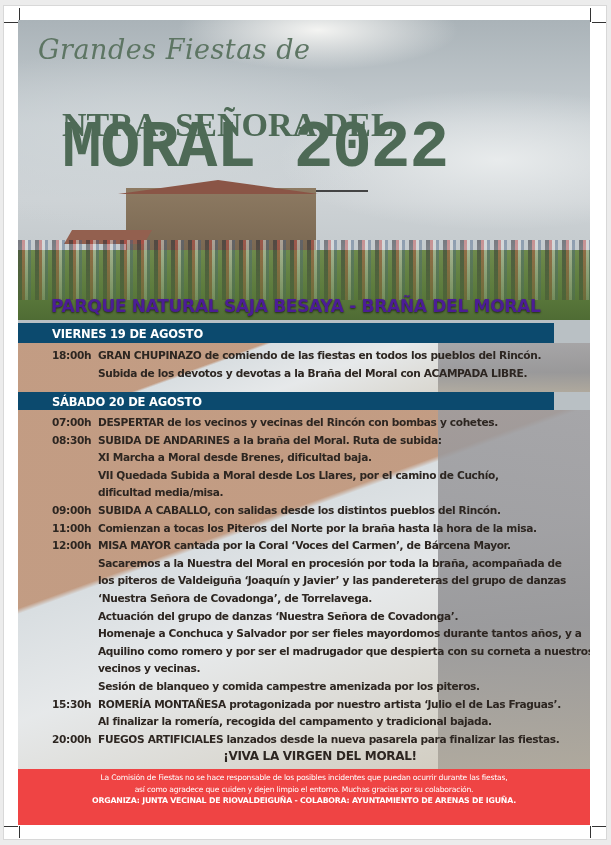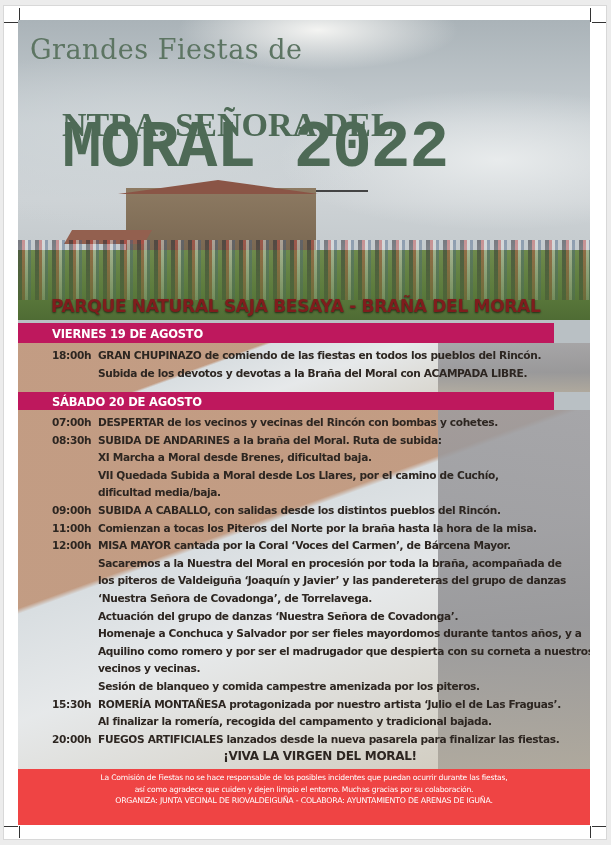--- a/index.html
+++ b/index.html
@@ -54,42 +54,42 @@
     background:
       repeating-linear-gradient(90deg, rgba(40,40,50,.55) 0 4px, rgba(200,60,60,.45) 4px 7px, rgba(230,230,230,.5) 7px 10px, rgba(60,90,130,.45) 10px 13px, rgba(0,0,0,0) 13px 17px);
     -webkit-mask: linear-gradient(180deg, rgba(0,0,0,.9), rgba(0,0,0,.4));
             mask: linear-gradient(180deg, rgba(0,0,0,.9), rgba(0,0,0,.4));
   }
   .stage {
     position:absolute; left:268px; top:10px; width:80px; height:50px;
     border:2px solid #444; border-bottom:none; border-right:none;
   }
   .script-title {
-    position:absolute; left:12px; top:14px;
-    font-family:"DejaVu Serif", serif; 
+    position:absolute; left:20px; top:14px;
+    font-family:"DejaVu Serif", serif; font-style:italic;
     font-size:27px; color:#5d7563; letter-spacing:0.5px;
   }
   .title-1 {
     position:absolute; left:44px; top:50px;
     font-family:Liberation Serif, serif; font-weight:bold;
     font-size:34px; color:#4e6a56; letter-spacing:0px; line-height:46px;margin-top:32px;
   }
   .title-2 {
     position:absolute; left:44px; top:96px;
     font-family:Liberation Mono, monospace; font-weight:bold;
     font-size:66px; color:#4e6a56; line-height:66px; letter-spacing:-1px;
   }
   .park-label {
     position:absolute; left:33px; top:276px;
     font-family:"DejaVu Sans", sans-serif; font-weight:bold;
-    font-size:17px; color:#7f1d1d; letter-spacing:-0.3px;
+    font-size:17px; color:#4c1d95; letter-spacing:-0.3px;
     text-shadow:0 1px 2px rgba(0,0,0,.6);
   }
   .bar {
-    position:absolute; left:0; width:536px; background:#be185d;
+    position:absolute; left:0; width:536px; background:#0c4a6e;
   }
   .bar-label {
     position:absolute; left:34px; top:4px;
     font-family:"DejaVu Sans", sans-serif; font-weight:bold;
     font-size:11.5px; color:#ffffff; letter-spacing:-0.2px;
   }
   
   .prog-bg {
     position:absolute; left:0; width:572px;
     background:
@@ -113,21 +113,21 @@
     position:absolute; left:16px; width:572px; text-align:center;
     font-family:"DejaVu Sans", sans-serif; font-weight:bold;
     font-size:12px; color:#2d2621; letter-spacing:-0.3px;
   }
   .footer {
     position:absolute; left:0; top:749px; width:572px; height:56px;
     background:#ef4444; color:#ffffff; text-align:center;
     font-family:"DejaVu Sans", sans-serif; font-size:7.6px; line-height:11.5px;
     padding-top:3px; box-sizing:border-box; letter-spacing:-0.2px;
   }
-  .footer .org { font-weight:normal; font-size:7.8px; }
+  .footer .org { font-weight:bold; font-size:7.8px; }
 </style>
 </head>
 <body>
 
 <div class="sheet">
 
   <div class="crop" style="left:0;top:16px;width:14px;height:1px;"></div>
   <div class="crop" style="left:15px;top:2px;width:1px;height:14px;"></div>
   <div class="crop" style="left:588px;top:16px;width:14px;height:1px;"></div>
   <div class="crop" style="left:586px;top:2px;width:1px;height:14px;"></div>
@@ -180,21 +180,21 @@
       <div class="lines">
         <div>DESPERTAR de los vecinos y vecinas del Rincón con bombas y cohetes.</div>
       </div>
     </div>
     <div class="row">
       <div class="time">08:30h</div>
       <div class="lines">
         <div>SUBIDA DE ANDARINES a la braña del Moral. Ruta de subida:</div>
         <div>XI Marcha a Moral desde Brenes, dificultad baja.</div>
         <div>VII Quedada Subida a Moral desde Los Llares, por el camino de Cuchío,</div>
-        <div>dificultad media/baja.</div>
+        <div>dificultad media/misa.</div>
       </div>
     </div>
     <div class="row">
       <div class="time">09:00h</div>
       <div class="lines">
         <div>SUBIDA A CABALLO, con salidas desde los distintos pueblos del Rincón.</div>
       </div>
     </div>
     <div class="row">
       <div class="time">11:00h</div>

